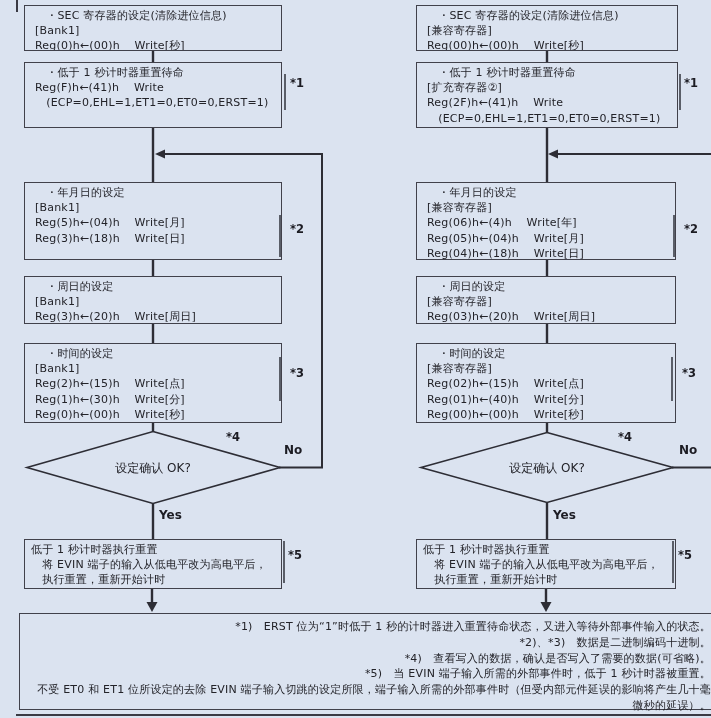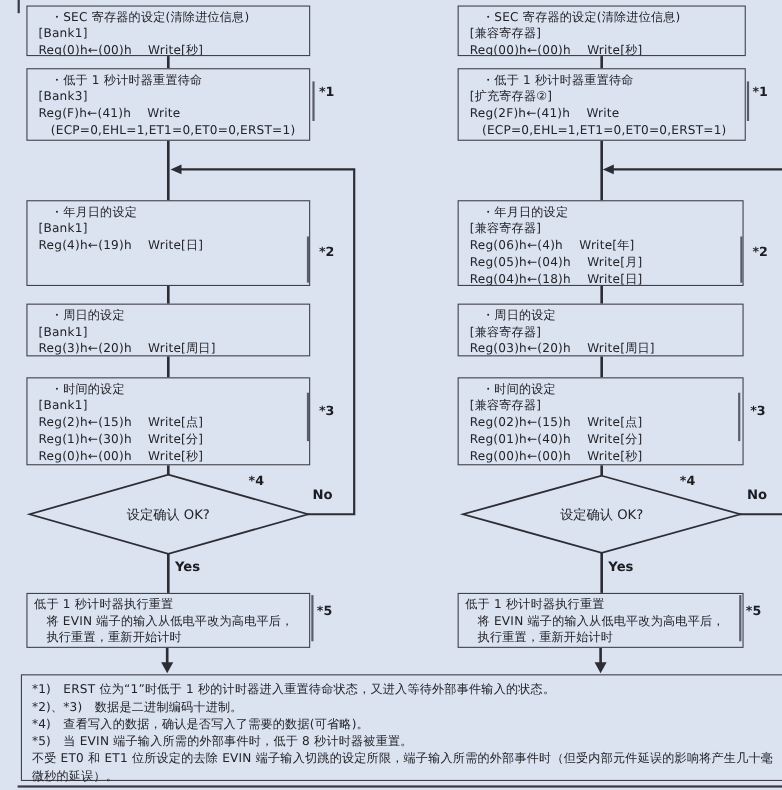--- a/index.html
+++ b/index.html
@@ -32,21 +32,21 @@
   }
   .tick{
     position:absolute;z-index:3;width:2px;background:#5a5e68;
   }
   .notes{
     position:absolute;left:3px;top:613px;width:702px;height:97px;z-index:2;
     box-sizing:border-box;border:1.5px solid #41414b;background:#dbe3f0;
     padding:5px 9px 0 9px;
   }
   .note-ln{
-    font-size:11px;line-height:15.8px;color:#232329;letter-spacing:0.2px;
+    font-size:11px;line-height:15.8px;color:#232329;letter-spacing:0.2px;text-align:right;
   }
   .rule-bottom{
     position:absolute;left:0;top:714px;width:711px;height:2px;background:#3a3a44;z-index:4;
   }
   .edge-tick{
     position:absolute;width:2px;height:12px;background:#3a3a44;z-index:4;top:0;
   }
 </style>
 </head>
 <body>
@@ -93,29 +93,29 @@
   </svg>
 
   <div class="box" style="left:8px;top:5px;width:258px;height:46px">
     <div class="ln">　・SEC 寄存器的设定(清除进位信息)</div>
     <div class="ln">[Bank1]</div>
     <div class="ln">Reg(0)h←(00)h    Write[秒]</div>
   </div>
 
   <div class="box" style="left:8px;top:62px;width:258px;height:66px">
     <div class="ln">　・低于 1 秒计时器重置待命</div>
-    <div class="ln">[Bank3]</div>
     <div class="ln">Reg(F)h←(41)h    Write</div>
     <div class="ln">　(ECP=0,EHL=1,ET1=0,ET0=0,ERST=1)</div>
   </div>
 
   <div class="box" style="left:8px;top:182px;width:258px;height:78px">
     <div class="ln">　・年月日的设定</div>
     <div class="ln">[Bank1]</div>
-    <div class="ln">Reg(4)h←(19)h    Write[日]</div>
+    <div class="ln">Reg(5)h←(04)h    Write[月]</div>
+    <div class="ln">Reg(3)h←(18)h    Write[日]</div>
   </div>
 
   <div class="box" style="left:8px;top:276px;width:258px;height:48px">
     <div class="ln">　・周日的设定</div>
     <div class="ln">[Bank1]</div>
     <div class="ln">Reg(3)h←(20)h    Write[周日]</div>
   </div>
 
   <div class="box" style="left:8px;top:343px;width:258px;height:80px">
     <div class="ln">　・时间的设定</div>
@@ -198,21 +198,21 @@
   <div class="tick" style="left:267px;top:541px;height:42px"></div>
   <div class="tick" style="left:663px;top:74px;height:36px"></div>
   <div class="tick" style="left:657px;top:215px;height:42px"></div>
   <div class="tick" style="left:655px;top:357px;height:44px"></div>
   <div class="tick" style="left:656px;top:541px;height:42px"></div>
 
   <div class="notes">
     <div class="note-ln">*1)　ERST 位为“1”时低于 1 秒的计时器进入重置待命状态，又进入等待外部事件输入的状态。</div>
     <div class="note-ln">*2)、*3)　数据是二进制编码十进制。</div>
     <div class="note-ln">*4)　查看写入的数据，确认是否写入了需要的数据(可省略)。</div>
-    <div class="note-ln">*5)　当 EVIN 端子输入所需的外部事件时，低于 8 秒计时器被重置。</div>
+    <div class="note-ln">*5)　当 EVIN 端子输入所需的外部事件时，低于 1 秒计时器被重置。</div>
     <div class="note-ln">不受 ET0 和 ET1 位所设定的去除 EVIN 端子输入切跳的设定所限，端子输入所需的外部事件时（但受内部元件延误的影响将产生几十毫微秒的延误）。</div>
   </div>
 
   <div class="rule-bottom"></div>
   <div class="edge-tick" style="left:0"></div>
   <div class="edge-tick" style="left:709px"></div>
 
 </div>
 
 </body></html>

